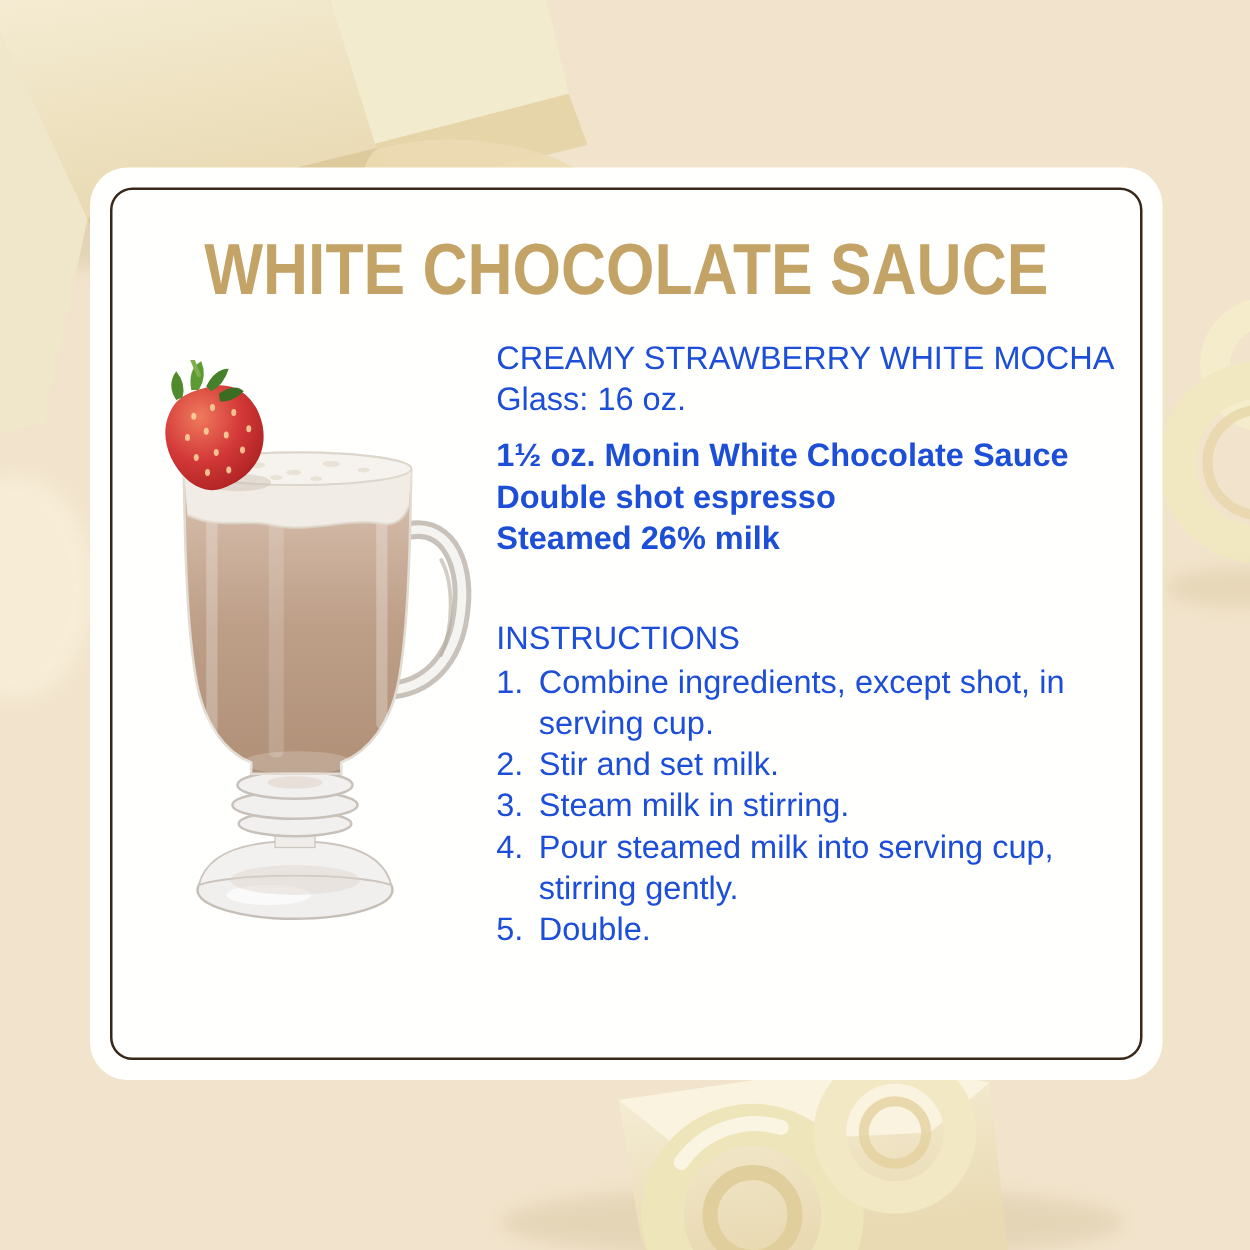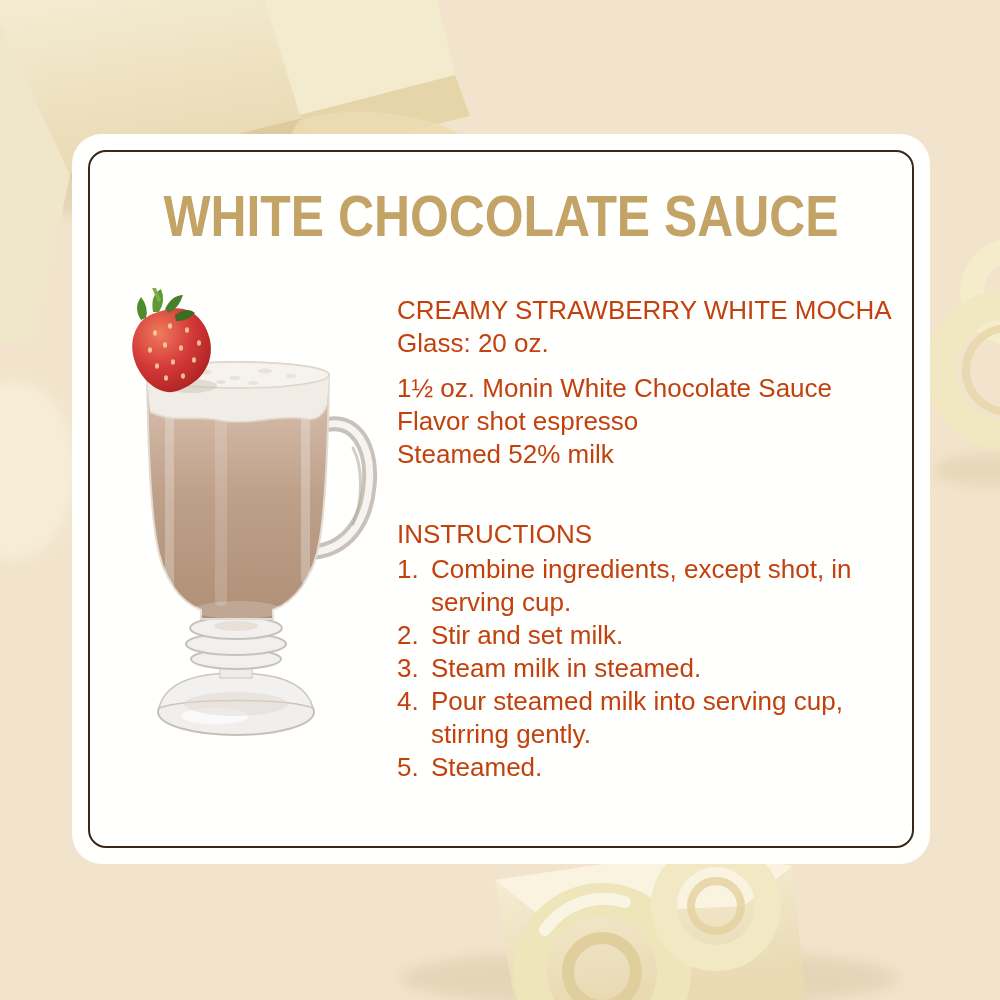--- a/index.html
+++ b/index.html
@@ -21,27 +21,27 @@
   }
   .card-title{
     position:absolute;top:48px;left:0;width:100%;
     margin:0;text-align:center;
     font-size:58px;font-weight:bold;letter-spacing:0;
     color:#c4a366;transform:scaleX(.86);transform-origin:center;
     white-space:nowrap;
   }
   .drink{position:absolute;left:23px;top:154px;width:310px;height:460px;}
   .recipe-col{
-    position:absolute;left:325px;top:160px;width:505px;
-    color:#c2410c;font-size:26px;line-height:33px;
+    position:absolute;left:325px;top:136px;width:505px;
+    color:#1d4ed8;font-size:26px;line-height:33px;
   }
   .recipe-name{margin:0;font-size:26px;font-weight:normal;white-space:nowrap;}
   .glass-line{white-space:nowrap;}
   .ingredients{margin-top:12px;}
-  .ingredient{white-space:nowrap;}
+  .ingredient{white-space:nowrap;font-weight:bold;}
   .instructions-heading{margin-top:47px;}
   ol.steps{list-style:none;margin:2px 0 0 0;padding:0;}
   ol.steps li{display:flex;}
   ol.steps .num{flex:0 0 34px;}
   ol.steps .txt{flex:1;}
 </style>
 </head>
 <body>
 
 <div id="stage">
@@ -178,47 +178,47 @@
           <path d="M58,24 Q55,7 66,1 Q71,13 64,24 Z" fill="#5d9a33"></path>
           <path d="M70,21 Q77,7 88,7 Q84,20 74,25 Z" fill="#47802a"></path>
           <path d="M80,27 Q93,18 100,25 Q91,34 81,33 Z" fill="#3a6c22"></path>
           <path d="M64,12 L59,0" stroke="#7fae4e" stroke-width="3.5" fill="none" stroke-linecap="round"></path>
         </g>
       </g>
     </svg>
 
     <div class="recipe-col">
       <h2 class="recipe-name">CREAMY STRAWBERRY WHITE MOCHA</h2>
-      <div class="glass-line">Glass: 20 oz.</div>
+      <div class="glass-line">Glass: 16 oz.</div>
 
       <div class="ingredients">
         <div class="ingredient">1½ oz. Monin White Chocolate Sauce</div>
-        <div class="ingredient">Flavor shot espresso</div>
-        <div class="ingredient">Steamed 52% milk</div>
+        <div class="ingredient">Double shot espresso</div>
+        <div class="ingredient">Steamed 26% milk</div>
       </div>
 
       <div class="instructions-heading">INSTRUCTIONS</div>
 
       <ol class="steps">
         <li>
           <span class="num">1.</span>
           <span class="txt">Combine ingredients, except shot, in serving cup.</span>
         </li>
         <li>
           <span class="num">2.</span>
           <span class="txt">Stir and set milk.</span>
         </li>
         <li>
           <span class="num">3.</span>
-          <span class="txt">Steam milk in steamed.</span>
+          <span class="txt">Steam milk in stirring.</span>
         </li>
         <li>
           <span class="num">4.</span>
           <span class="txt">Pour steamed milk into serving cup, stirring gently.</span>
         </li>
         <li>
           <span class="num">5.</span>
-          <span class="txt">Steamed.</span>
+          <span class="txt">Double.</span>
         </li>
       </ol>
     </div>
   </div>
 </div>
 
 </body></html>

